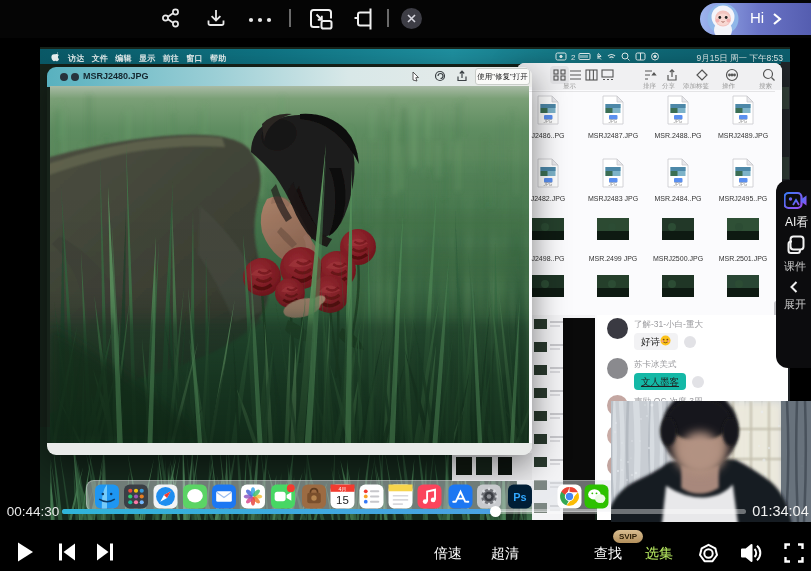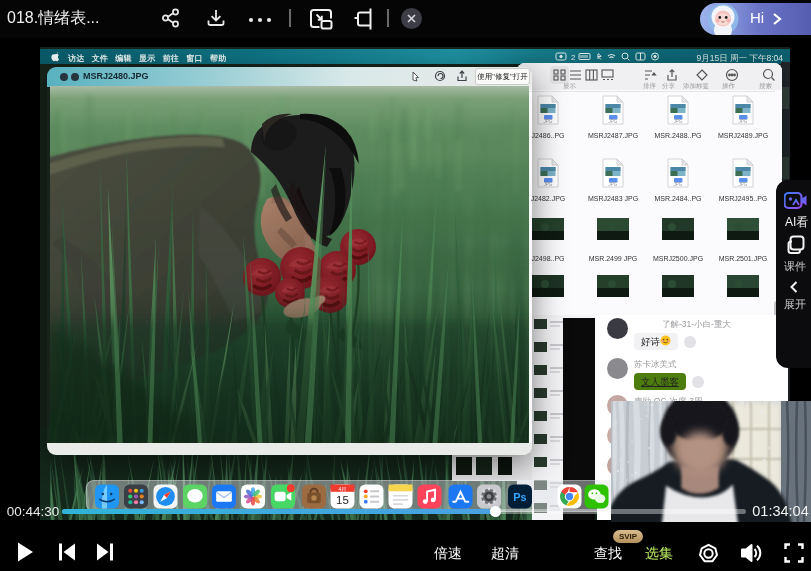--- a/index.html
+++ b/index.html
@@ -7,21 +7,20 @@
     font-family:"Liberation Sans", sans-serif; }
   ::-webkit-scrollbar { display:none; }
   #stage { position:absolute; left:0; top:0; width:811px; height:571px; background:#000; overflow:hidden; }
   .abs { position:absolute; }
 </style>
 </head>
 <body>
 <div id="stage">
 
   <div class="abs" style="left:0;top:0;width:811px;height:38px;background:#050505;">
-    <div class="abs" style="left:7px;top:8px;font-size:16px;color:#efefef;">018.情绪表...</div>
 
     <svg class="abs" style="left:160px;top:7px;" width="22" height="22" viewBox="0 0 22 22" fill="none" stroke="#e8e8e8" stroke-width="1.7">
       <circle cx="15.5" cy="5" r="2.6"></circle>
         <circle cx="5.5" cy="11" r="2.6"></circle>
         <circle cx="15.5" cy="17" r="2.6"></circle>
       <path d="M8 9.7 L13 6.2 M8 12.3 L13 15.8"></path>
     </svg>
 
     <svg class="abs" style="left:205px;top:7px;" width="22" height="22" viewBox="0 0 22 22" fill="none" stroke="#e8e8e8" stroke-width="1.8">
       <path d="M11 3 L11 13 M6.6 9.2 L11 13.4 L15.4 9.2"></path>
@@ -249,21 +248,21 @@
         <path d="M 229.5 93 Q 233.0 72.3 238.8 51.7 Q 236.1 72.3 232.6 93 Z" fill="#2a5236" opacity="0.79"></path>
         <path d="M 215.2 93 Q 214.5 67.1 215.0 41.2 Q 217.1 67.1 217.8 93 Z" fill="#33603f" opacity="0.50"></path>
         <path d="M 486.8 93 Q 486.1 61.8 486.8 30.6 Q 489.1 61.8 489.8 93 Z" fill="#4a8257" opacity="0.92"></path>
     </svg>
 
     <div class="abs" style="left:0;top:2px;width:750px;height:15px;background:linear-gradient(90deg,#0a5a68 0%,#0f7585 30%,#1f91a1 55%,#0f6c7a 78%,#0c5f6e 100%);">
       <svg class="abs" style="left:11px;top:3px;" width="8.5" height="9.5" viewBox="0 0 10 11">
           <path d="M7.1 1.8 Q7.3 0.6 8.3 0 Q8.5 1.3 7.6 2 Z M5 2.6 Q6 2 7.2 2.3 Q8.6 2.6 9.2 3.8 Q8 4.6 8.1 6 Q8.2 7.5 9.5 8 Q8.9 9.6 7.8 10.4 Q6.9 11 6 10.5 Q5.1 10.1 4.2 10.5 Q3.2 11 2.4 10.3 Q0.8 8.8 0.5 6.6 Q0.2 4.4 1.5 3.2 Q2.5 2.3 3.8 2.5 Q4.5 2.7 5 2.6 Z" fill="#eef6f6"></path>
         </svg>
       <div class="abs" style="left:28px;top:4px;font-size:8px;font-weight:bold;color:#edf6f6;letter-spacing:0.2px;white-space:nowrap;">访达&nbsp;&nbsp;&nbsp;文件&nbsp;&nbsp;&nbsp;编辑&nbsp;&nbsp;&nbsp;显示&nbsp;&nbsp;&nbsp;前往&nbsp;&nbsp;&nbsp;窗口&nbsp;&nbsp;&nbsp;帮助</div>
-      <div class="abs" style="right:7px;top:3.5px;font-size:8.5px;color:#e3efef;white-space:nowrap;">9月15日 周一 下午8:04</div>
+      <div class="abs" style="right:7px;top:3.5px;font-size:8.5px;color:#e3efef;white-space:nowrap;">9月15日 周一 下午8:53</div>
       <svg class="abs" style="right:118px;top:2px;" width="118" height="11" viewBox="0 0 118 11" fill="none" stroke="#e8f4f4" stroke-width="1">
         <rect x="2" y="2" width="10" height="7" rx="1.5"></rect>
           <circle cx="7" cy="5.5" r="1.2" fill="#e8f4f4"></circle>
         <text x="17" y="8.5" font-size="8" fill="#e8f4f4" stroke="none" font-family="Liberation Sans">2</text>
         <rect x="25" y="2.5" width="11" height="6" rx="1"></rect>
           <path d="M27 4 L27 7 M29 4 L29 7 M31 4 L31 7 M33 4 L33 7"></path>
         <path d="M44 8 L44 3 Q44 2 45.5 3.5 L47 5.5 L44 5.5 M44 5.5 L47 8.5"></path>
         <path d="M54 5 Q57.5 2 61 5 M55.5 6.8 Q57.5 4.8 59.5 6.8 M57.5 8.8 L57.5 8.9" stroke-width="1.2"></path>
         <circle cx="71" cy="5" r="3"></circle>
           <path d="M73.5 7.5 L75.5 9.5"></path>
@@ -489,33 +488,33 @@
     <div class="abs" style="left:523px;top:271px;width:32px;height:202px;background:#0a0a0a;"></div>
 
     <div class="abs" style="left:412px;top:406px;width:80px;height:28px;background:#ececee;"></div>
     <div class="abs" style="left:416px;top:410px;width:16px;height:18px;background:#101810;"></div>
     <div class="abs" style="left:436px;top:410px;width:16px;height:18px;background:#16241a;"></div>
     <div class="abs" style="left:458px;top:410px;width:14px;height:18px;background:#0d140f;"></div>
 
     <div id="chat" class="abs" style="left:557px;top:268px;width:191px;height:205px;background:#ffffff;">
         <div style="position:absolute;left:0;top:0;width:191px;height:165px;overflow:hidden;">
           <div style="position:absolute;left:10px;top:3px;width:21px;height:21px;border-radius:50%;background:#3a3a42;"></div>
-          <div style="position:absolute;left:37px;top:4px;font-size:8.5px;color:#9a9a9e;white-space:nowrap;margin-left:28px;">了解-31-小白-重大</div>
+          <div style="position:absolute;left:37px;top:4px;font-size:8.5px;color:#9a9a9e;white-space:nowrap;">了解-31-小白-重大</div>
           <div style="position:absolute;left:37px;top:18px;width:44px;height:17px;border-radius:4px;background:#f2f2f4;font-size:9.5px;color:#222;line-height:17px;text-align:center;white-space:nowrap;">好诗<svg width="11" height="11" viewBox="0 0 12 12" style="vertical-align:-1px">
               <circle cx="6" cy="6" r="5.5" fill="#fcc21b"></circle>
               <circle cx="4" cy="5" r="1" fill="#7a4a12"></circle>
               <circle cx="8" cy="5" r="1" fill="#7a4a12"></circle>
               <path d="M3.5 7.5 Q6 9.5 8.5 7.5" stroke="#7a4a12" stroke-width="1" fill="none"></path>
               <circle cx="2.8" cy="6.8" r="1.2" fill="#f78fb3" opacity="0.8"></circle>
               <circle cx="9.2" cy="6.8" r="1.2" fill="#f78fb3" opacity="0.8"></circle>
             </svg></div>
           <div style="position:absolute;left:87px;top:21px;width:12px;height:12px;border-radius:50%;background:#e2e2e6;"></div>
           <div style="position:absolute;left:10px;top:43px;width:21px;height:21px;border-radius:50%;background:#8a8a8e;"></div>
           <div style="position:absolute;left:37px;top:44px;font-size:8.5px;color:#9a9a9e;white-space:nowrap;text-align:right;">苏卡冰美式</div>
-          <div style="position:absolute;left:37px;top:58px;width:52px;height:17px;border-radius:4px;background:#4d7c0f;font-size:9.5px;color:#222;line-height:17px;text-align:center;white-space:nowrap;text-decoration:underline;">文人墨客</div>
+          <div style="position:absolute;left:37px;top:58px;width:52px;height:17px;border-radius:4px;background:#14b8a6;font-size:9.5px;color:#222;line-height:17px;text-align:center;white-space:nowrap;text-decoration:underline;">文人墨客</div>
           <div style="position:absolute;left:95px;top:61px;width:12px;height:12px;border-radius:50%;background:#e2e2e6;"></div>
           <div style="position:absolute;left:10px;top:80px;width:21px;height:21px;border-radius:50%;background:#c4a7a2;"></div>
           <div style="position:absolute;left:37px;top:81px;font-size:8.5px;color:#9a9a9e;white-space:nowrap;">声励-OC-次席-3周</div>
           <div style="position:absolute;left:10px;top:110px;width:21px;height:21px;border-radius:50%;background:#c9aba5;"></div>
           <div style="position:absolute;left:15px;top:114px;width:11px;height:10px;border-radius:50%;background:#7a5248;"></div>
           <div style="position:absolute;left:10px;top:140px;width:21px;height:21px;border-radius:50%;background:#c2a49e;"></div>
           <div style="position:absolute;left:15px;top:144px;width:11px;height:10px;border-radius:50%;background:#715048;"></div>
         </div>
       </div>
 

